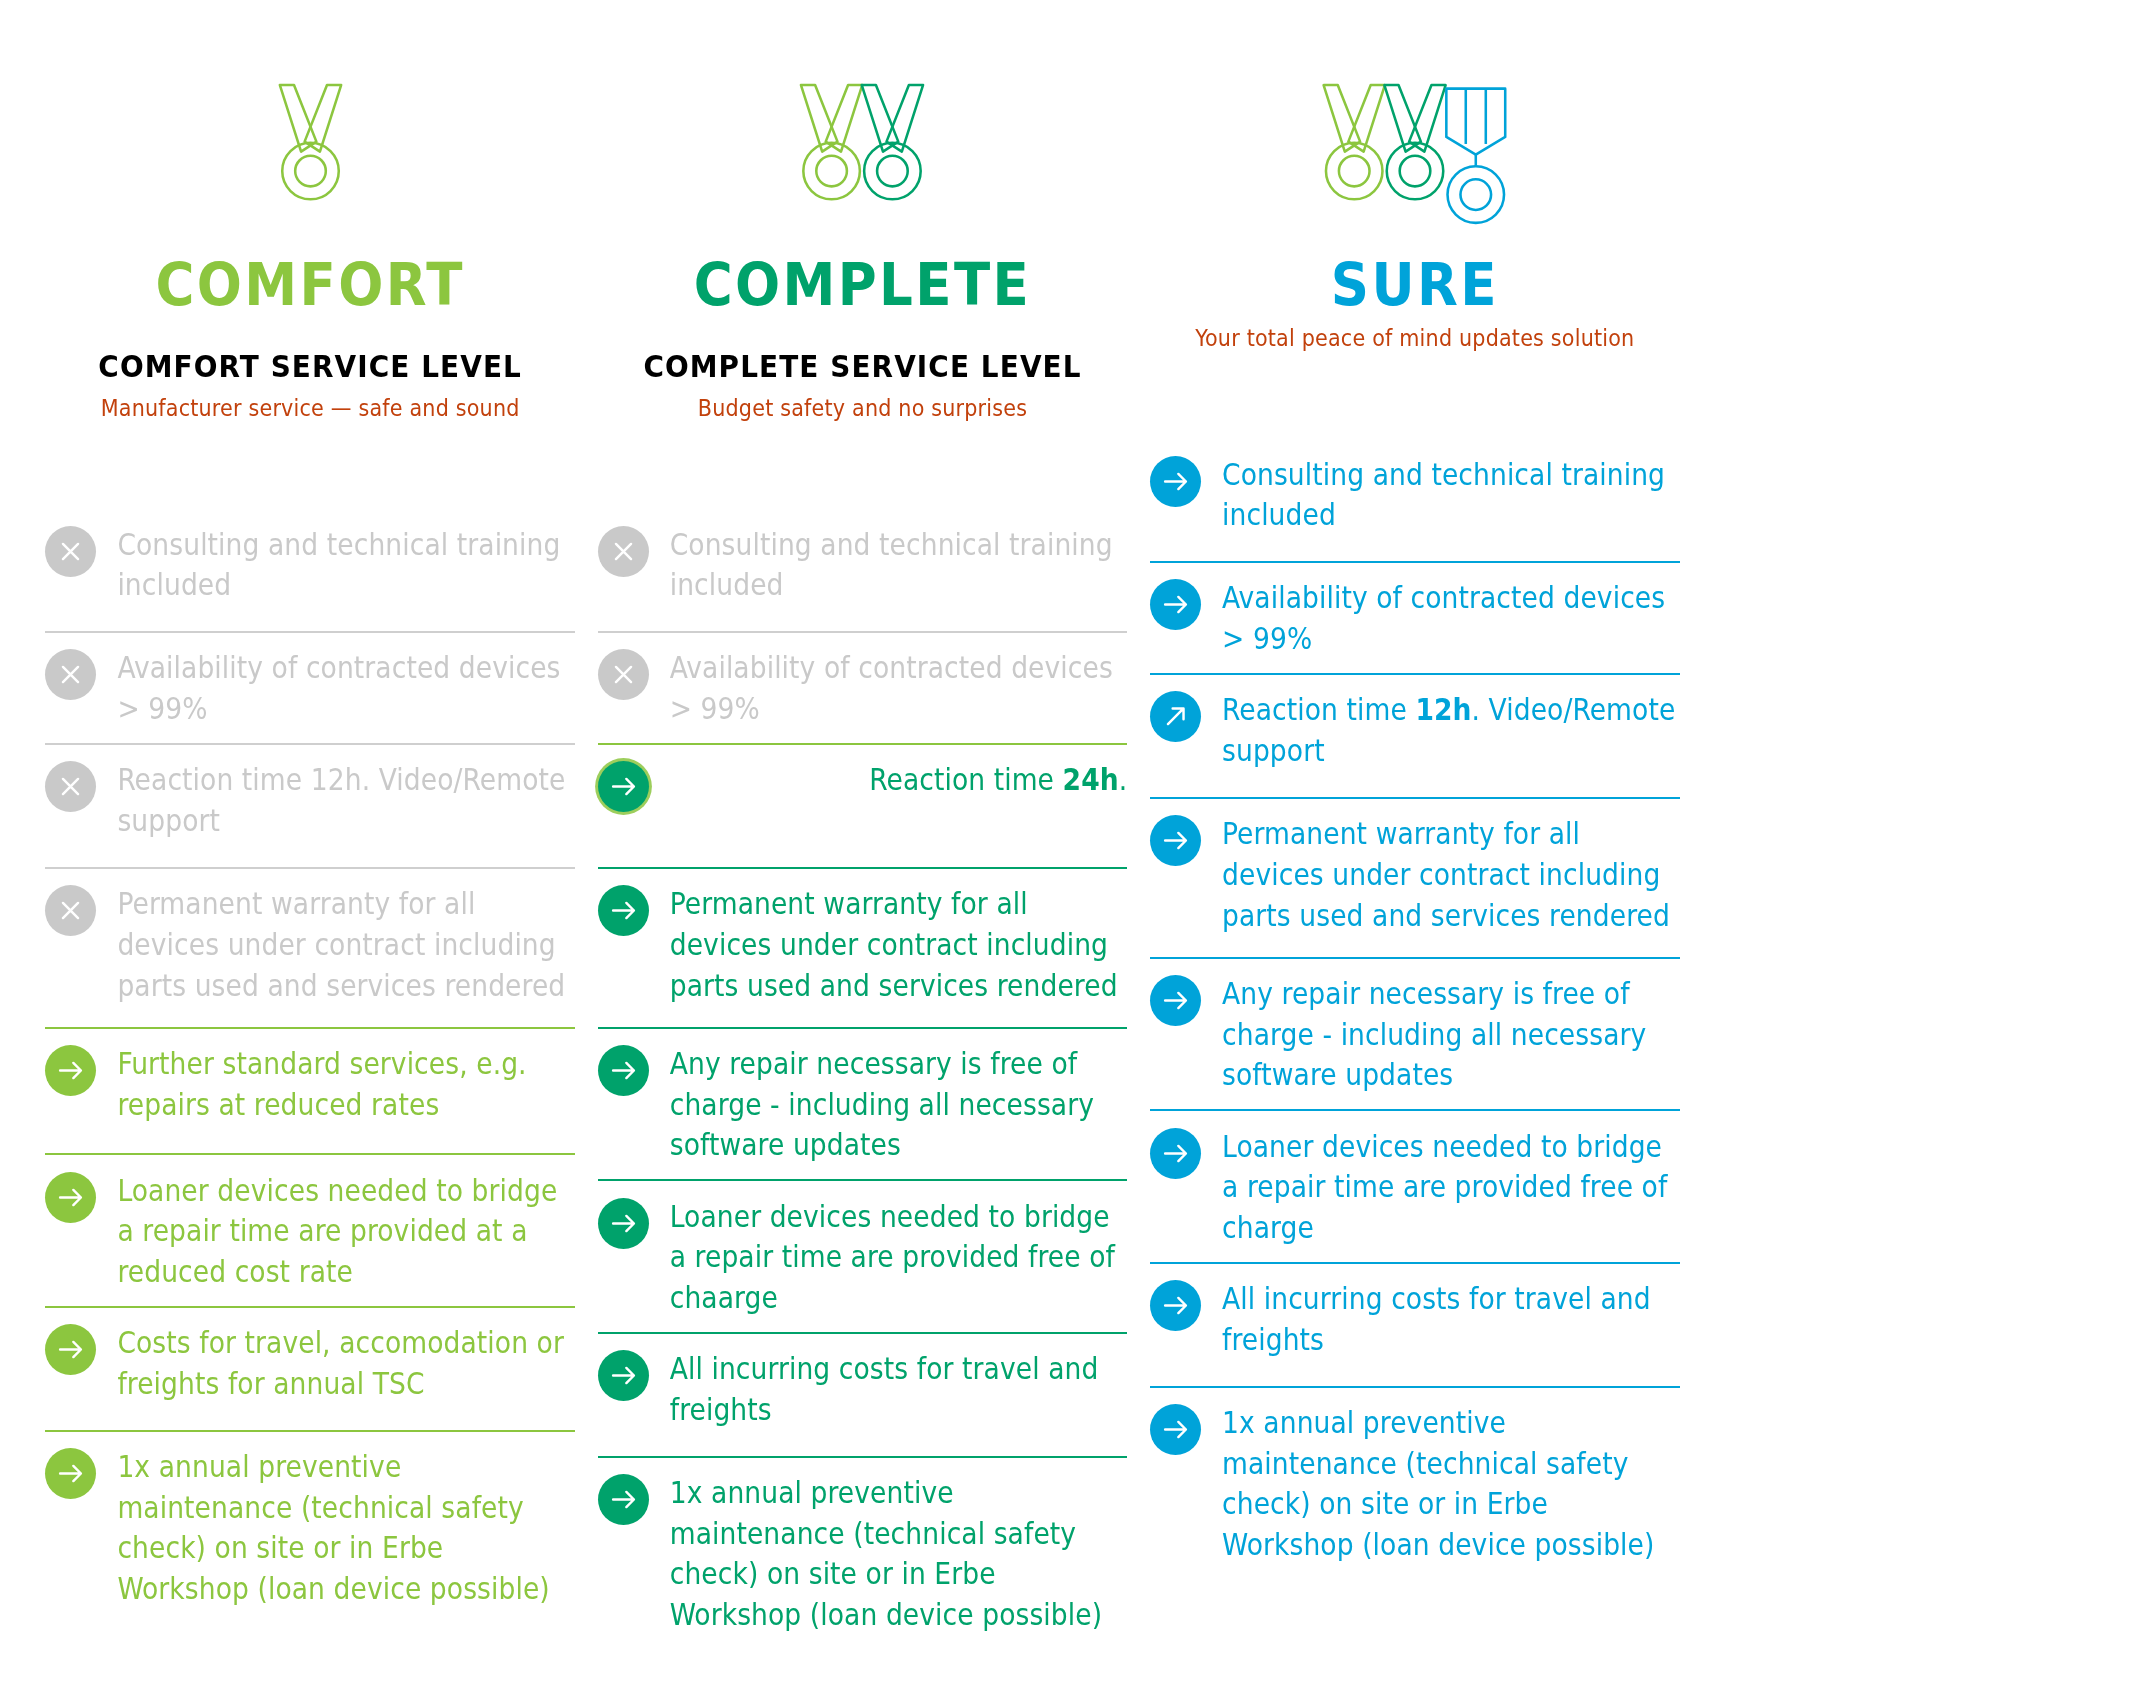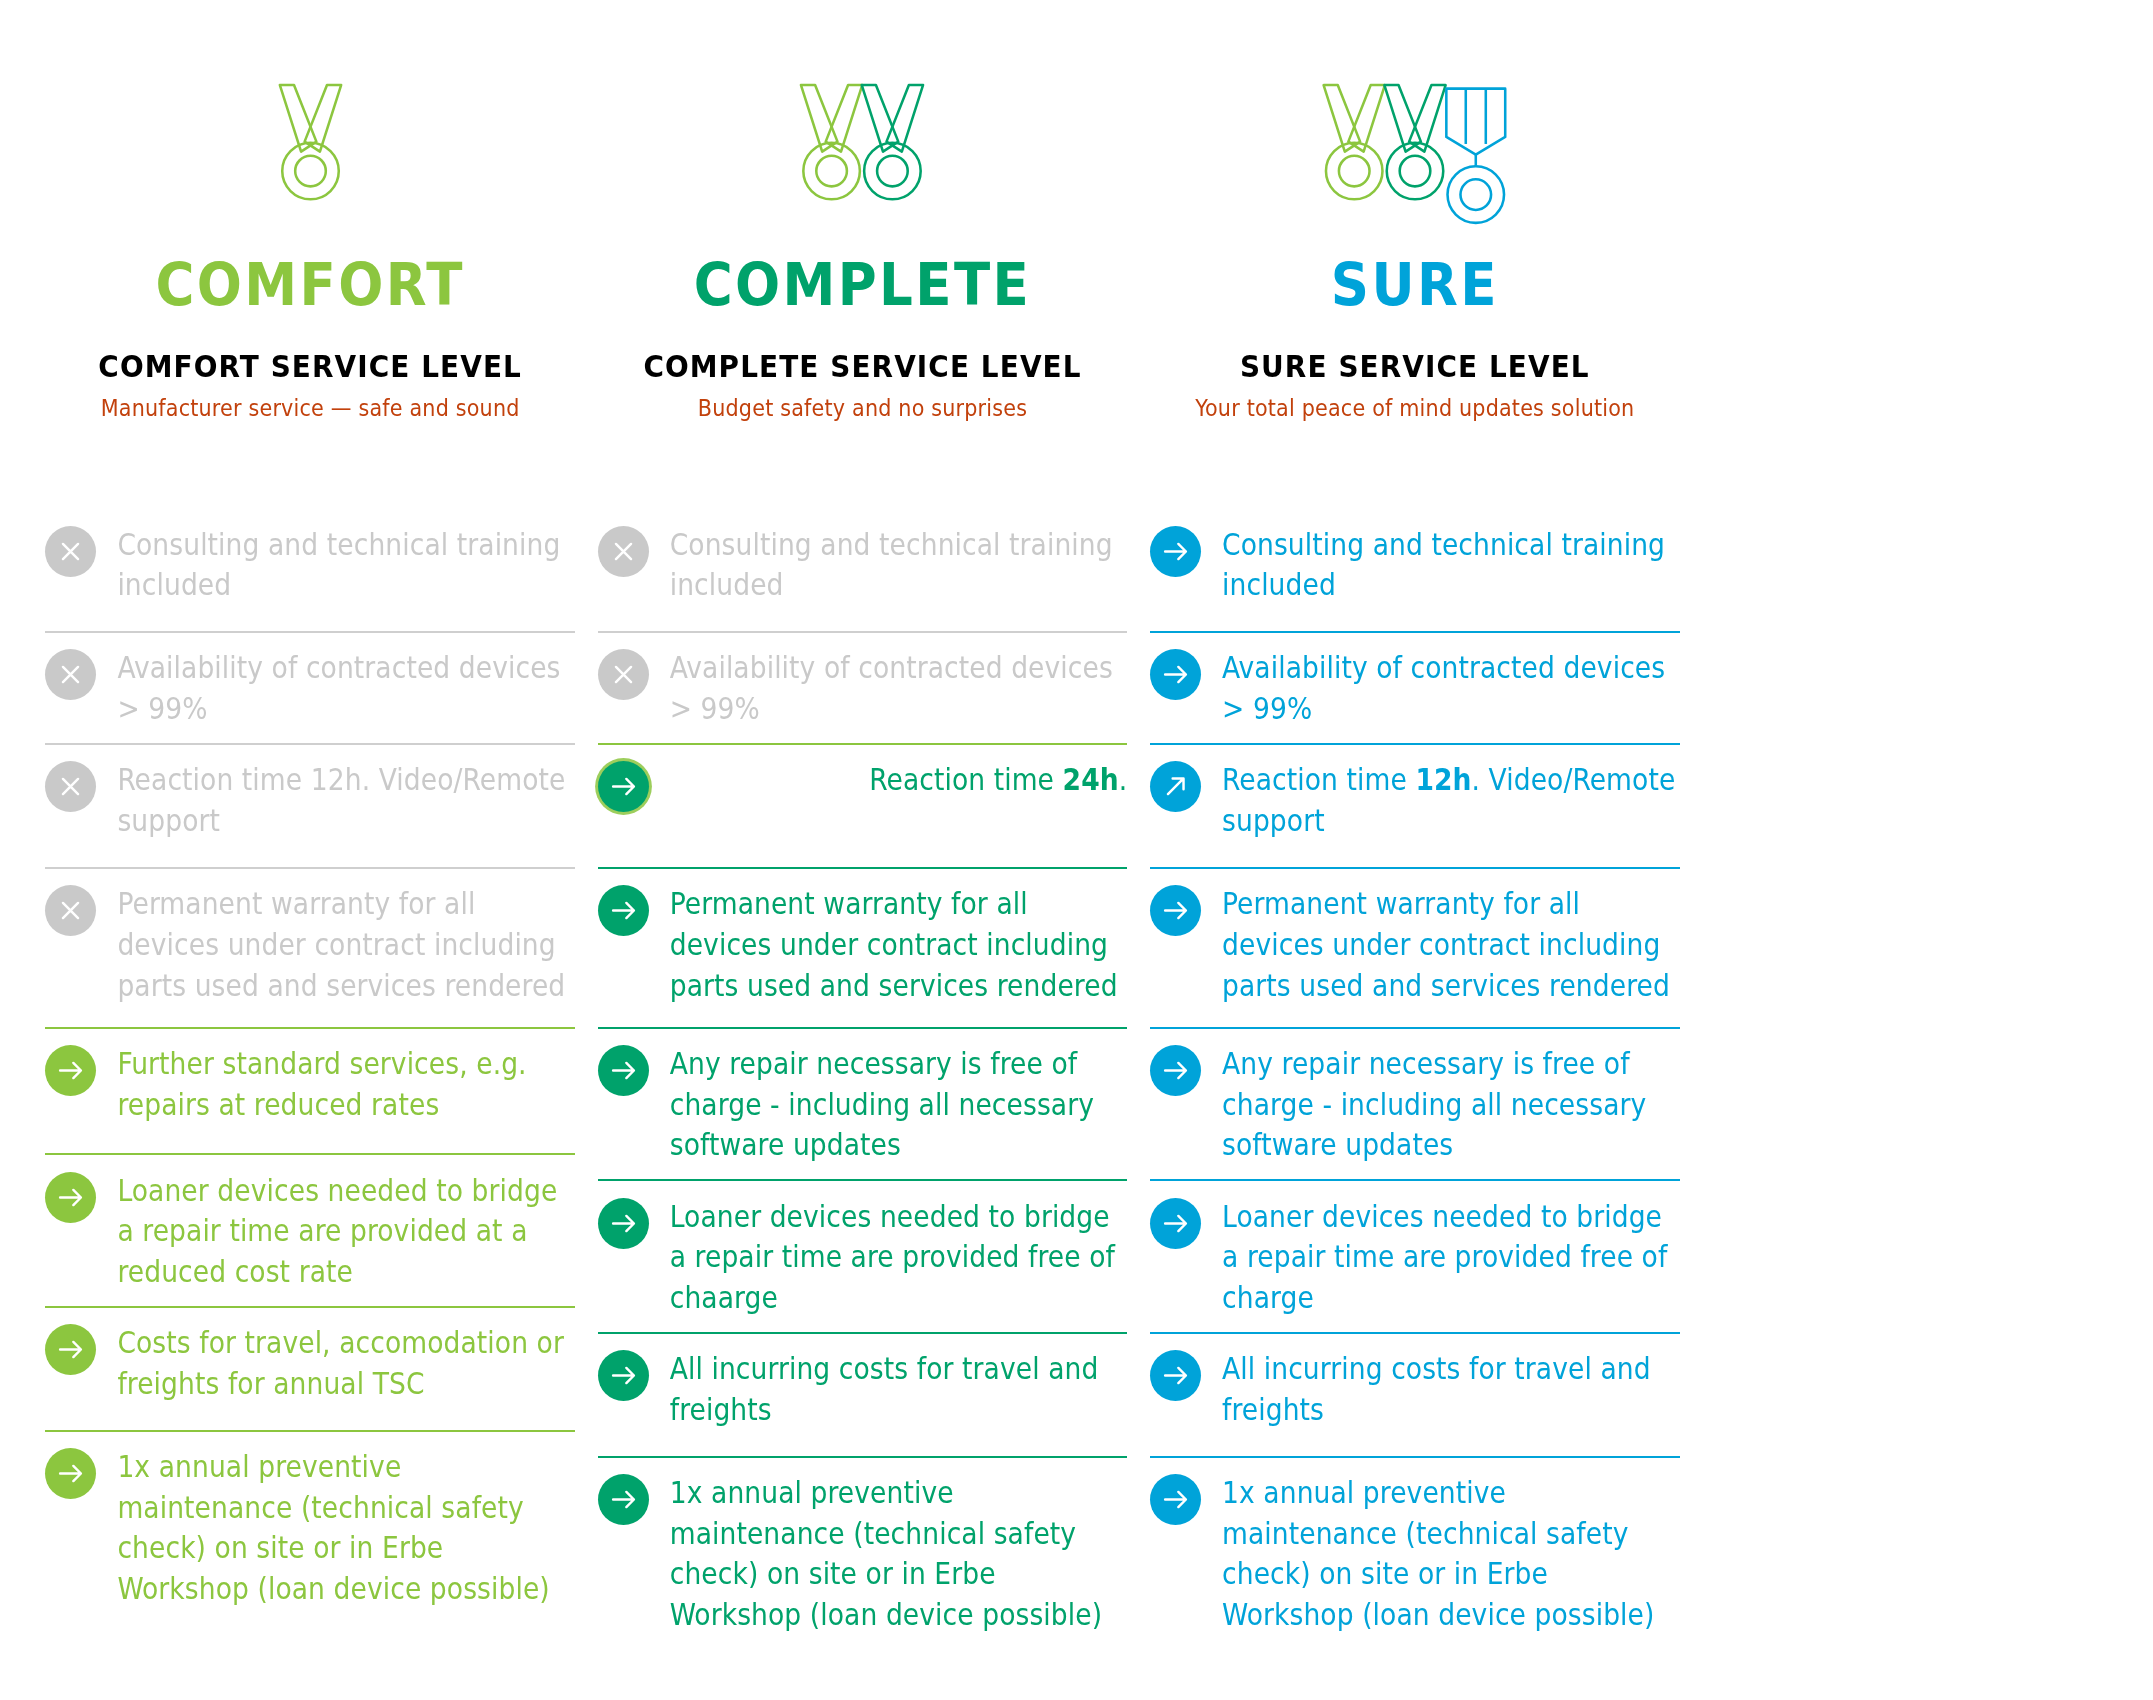--- a/index.html
+++ b/index.html
@@ -326,21 +326,20 @@
     <path d="M -50 18 L 50 18 L 50 100 L 0 130 L -50 100 Z"></path>
     <line x1="-17" y1="18" x2="-17" y2="112"></line>
     <line x1="17" y1="18" x2="17" y2="112"></line>
     <line x1="0" y1="130" x2="0" y2="150"></line>
     <circle cx="0" cy="198" r="48"></circle>
     <circle cx="0" cy="198" r="26"></circle>
   </g>
         </svg>
       </div>
     <div class="tier-name blue">SURE</div>
-    <div class="service-level">SURE SERVICE LEVEL</div>
     <div class="tagline">Your total peace of mind updates solution</div>
     <div class="features">
         <div class="feature-row" style="min-height: 122px; padding-top: 13.3px; padding-bottom: 13.3px;">
           <span class="icon blue">
             <svg width="51" height="51" viewBox="0 0 54 54">
            <path d="M16 27 L38 27 M30 19 L38 27 L30 35" stroke="#ffffff" stroke-width="2.6" fill="none" stroke-linecap="round" stroke-linejoin="round"></path>
          </svg>
           </span>
           <div class="text blue">Consulting and technical training included</div>
         </div>

